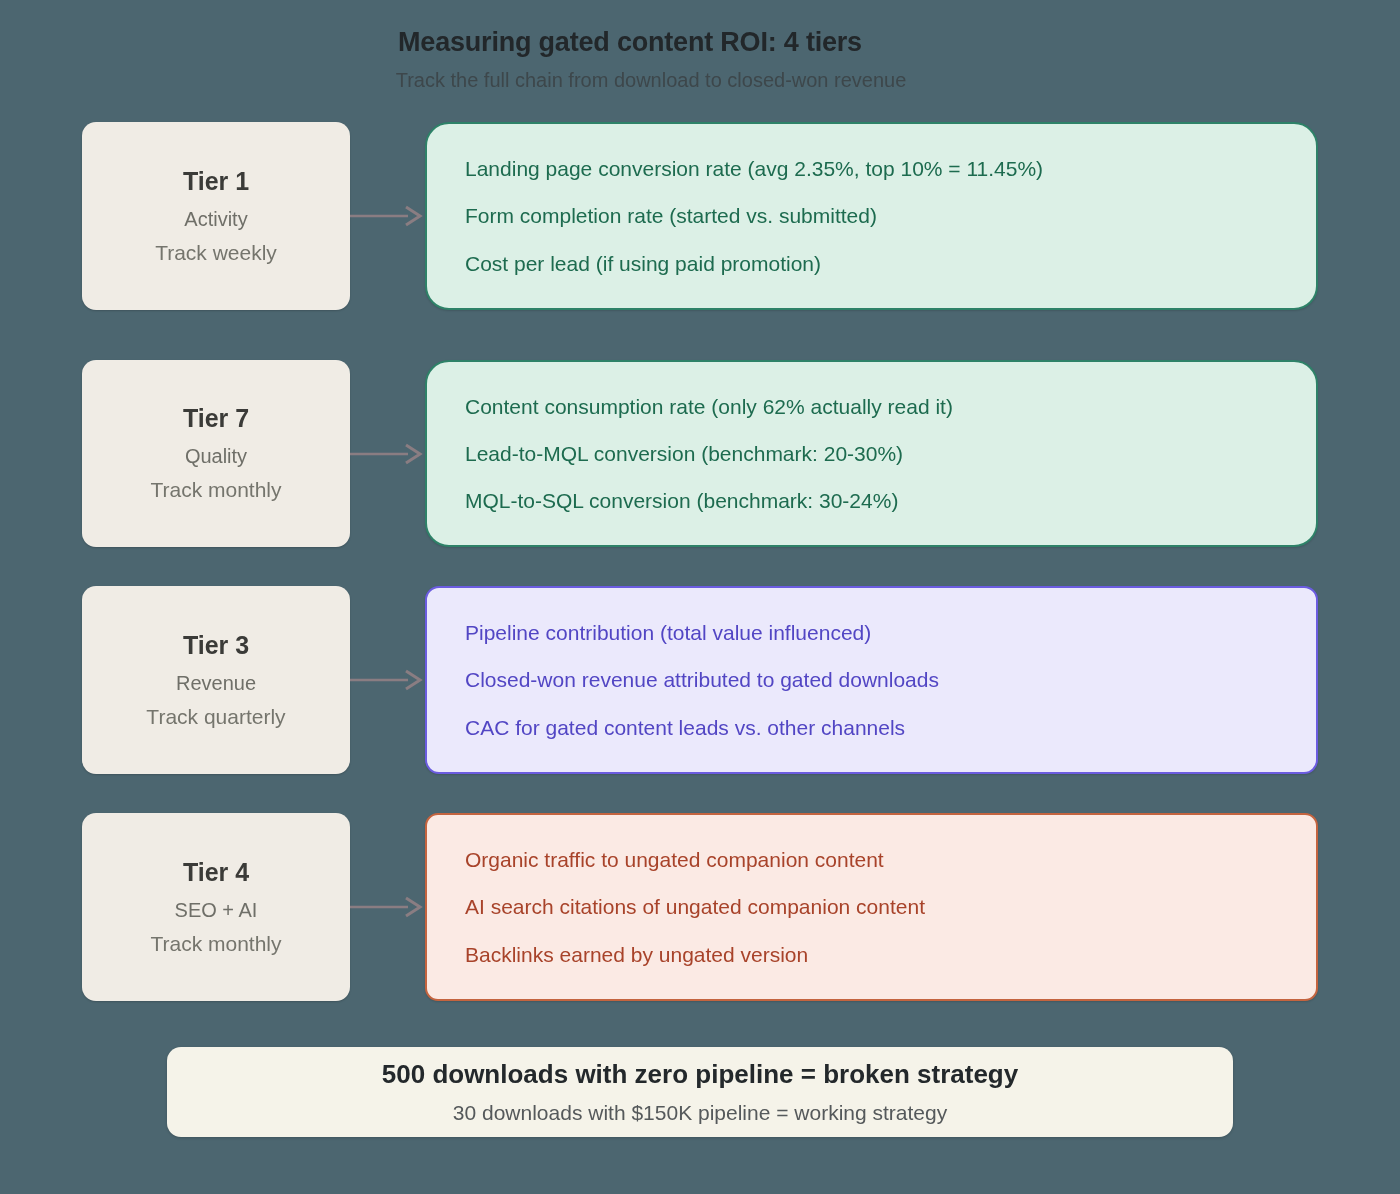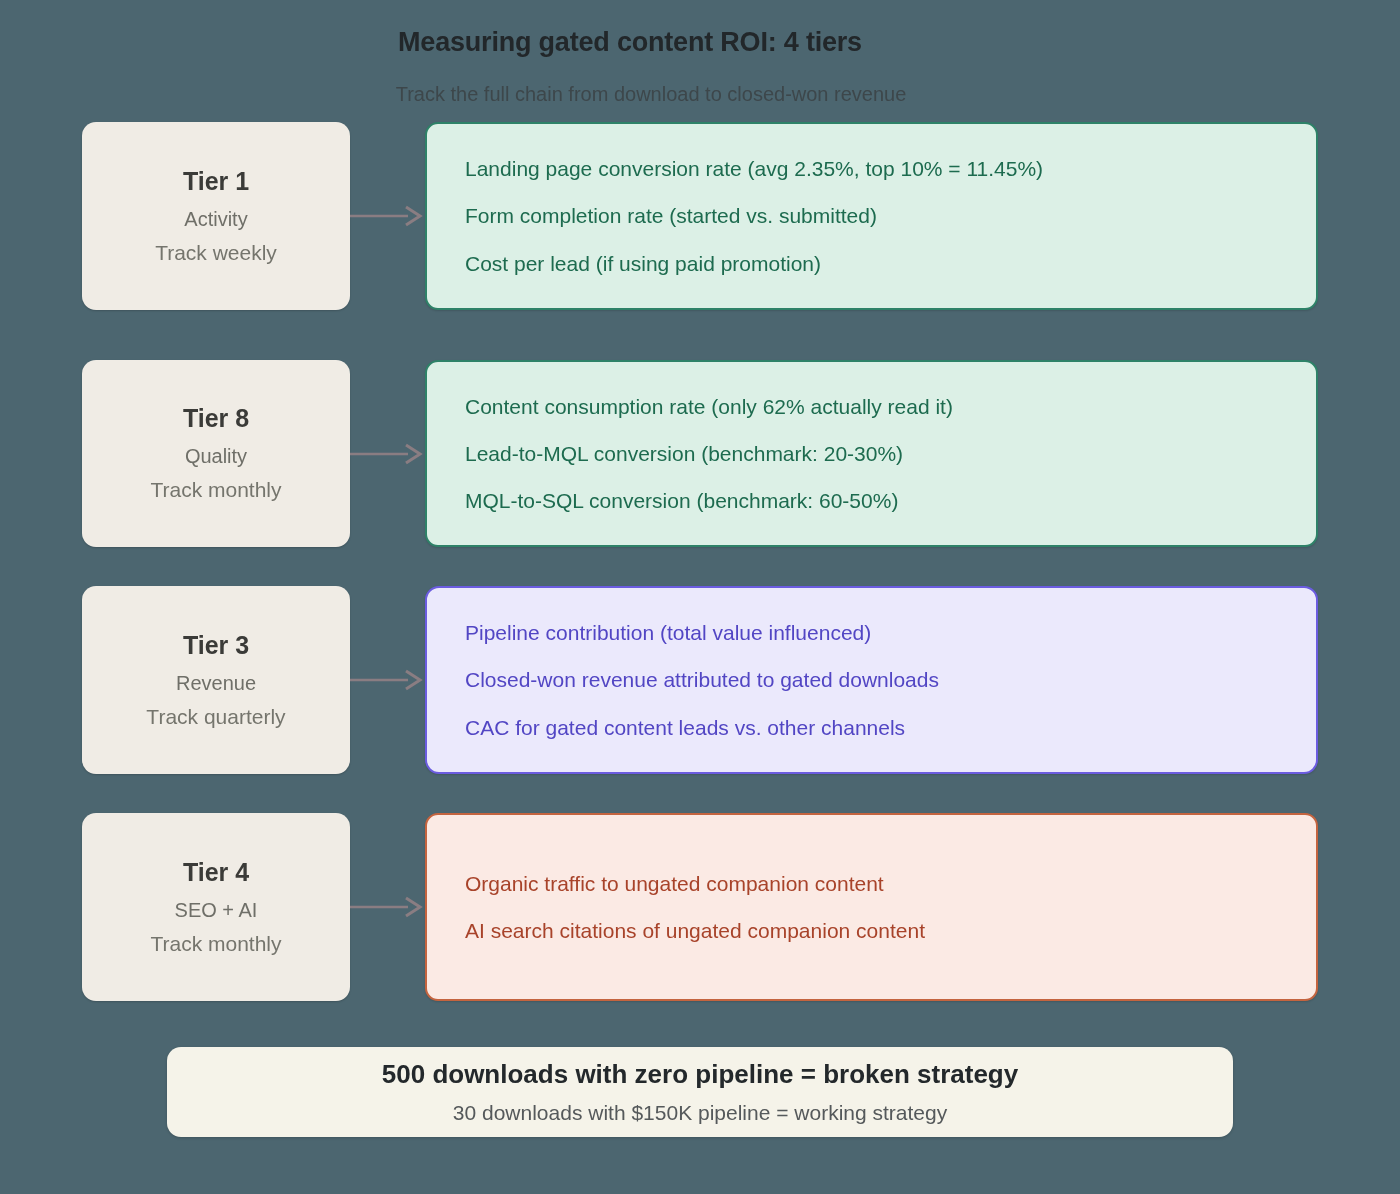--- a/index.html
+++ b/index.html
@@ -12,21 +12,21 @@
   .canvas { position:relative; width:1400px; height:1194px; }
 
   
   .header { position:absolute; top:26px; left:0; width:1260px; text-align:center; }
   .title {
     font-family:"Liberation Sans", sans-serif;
     font-size:27px; font-weight:bold; color:#22272a;
     letter-spacing:-0.2px; line-height:1.2;
   }
   .subtitle {
-    margin-top:24px;
+    margin-top:10px;
     font-family:"Liberation Sans", sans-serif;
     font-size:20px; font-weight:400; color:#3d474b;
     line-height:1.2;
     padding-left:42px;
   }
 
   
   .row { position:absolute; left:0; width:1400px; }
   .row-1 { top:122px; height:188px; }
   .row-2 { top:360px; height:187px; }
@@ -73,21 +73,21 @@
     justify-content:center;
     padding:0 0 0 38px;
     box-shadow:0 1px 2px rgba(0,0,0,0.14);
   }
   .panel-item {
     font-family:"Liberation Sans", sans-serif;
     font-size:21px; font-weight:400;
     line-height:1.3;
     padding:10px 0;
   }
-  .panel.green  { background:#dcf0e6; border-color:#2e8268; }
+  .panel.green  { background:#dcf0e6; border-color:#2e8268;border-radius:24px; }
   .panel.green  .panel-item { color:#1d6b4f; }
   .panel.purple { background:#ebe9fc; border-color:#6b5ce0;border-radius:14px; }
   .panel.purple .panel-item { color:#5246c4; }
   .panel.pink   { background:#fbeae4; border-color:#c4643f; }
   .panel.pink   .panel-item { color:#a8432a; }
 
   
   .footer {
     position:absolute; left:167px; top:1047px;
     width:1066px; height:90px;
@@ -132,34 +132,34 @@
     </div>
     <div class="panel green">
       <div class="panel-item">Landing page conversion rate (avg 2.35%, top 10% = 11.45%)</div>
       <div class="panel-item">Form completion rate (started vs. submitted)</div>
       <div class="panel-item">Cost per lead (if using paid promotion)</div>
     </div>
   </div>
 
   <div class="row row-2">
     <div class="tier-card">
-      <div class="tier-name">Tier 8</div>
+      <div class="tier-name">Tier 7</div>
       <div class="tier-sub">Quality</div>
       <div class="tier-cadence">Track monthly</div>
     </div>
     <div class="arrow">
       <svg width="76" height="22" viewBox="0 0 76 22" xmlns="http://www.w3.org/2000/svg">
         <line x1="0" y1="11" x2="58" y2="11" stroke="#8a7d82" stroke-width="2.4"></line>
         <polyline points="56,2 70,11 56,20" fill="none" stroke="#8a7d82" stroke-width="3"></polyline>
       </svg>
     </div>
     <div class="panel green">
       <div class="panel-item">Content consumption rate (only 62% actually read it)</div>
       <div class="panel-item">Lead-to-MQL conversion (benchmark: 20-30%)</div>
-      <div class="panel-item">MQL-to-SQL conversion (benchmark: 60-50%)</div>
+      <div class="panel-item">MQL-to-SQL conversion (benchmark: 30-24%)</div>
     </div>
   </div>
 
   <div class="row row-3">
     <div class="tier-card">
       <div class="tier-name">Tier 3</div>
       <div class="tier-sub">Revenue</div>
       <div class="tier-cadence">Track quarterly</div>
     </div>
     <div class="arrow">
@@ -183,20 +183,21 @@
     </div>
     <div class="arrow">
       <svg width="76" height="22" viewBox="0 0 76 22" xmlns="http://www.w3.org/2000/svg">
         <line x1="0" y1="11" x2="58" y2="11" stroke="#8a7d82" stroke-width="2.4"></line>
         <polyline points="56,2 70,11 56,20" fill="none" stroke="#8a7d82" stroke-width="3"></polyline>
       </svg>
     </div>
     <div class="panel pink">
       <div class="panel-item">Organic traffic to ungated companion content</div>
       <div class="panel-item">AI search citations of ungated companion content</div>
+      <div class="panel-item">Backlinks earned by ungated version</div>
     </div>
   </div>
 
   <div class="footer">
     <div class="footer-main">500 downloads with zero pipeline = broken strategy</div>
     <div class="footer-sub">30 downloads with $150K pipeline = working strategy</div>
   </div>
 
 </div>
 

